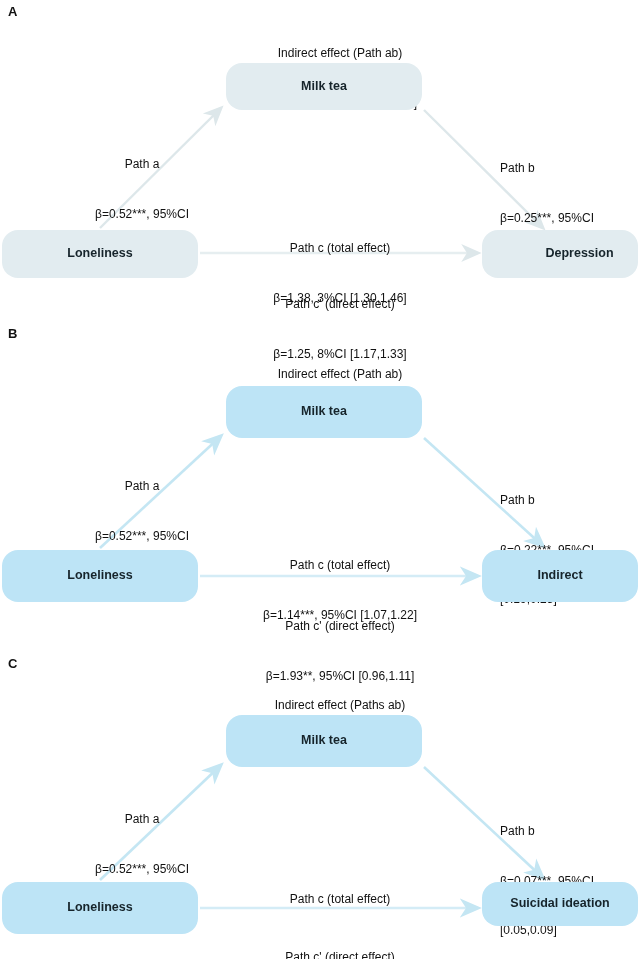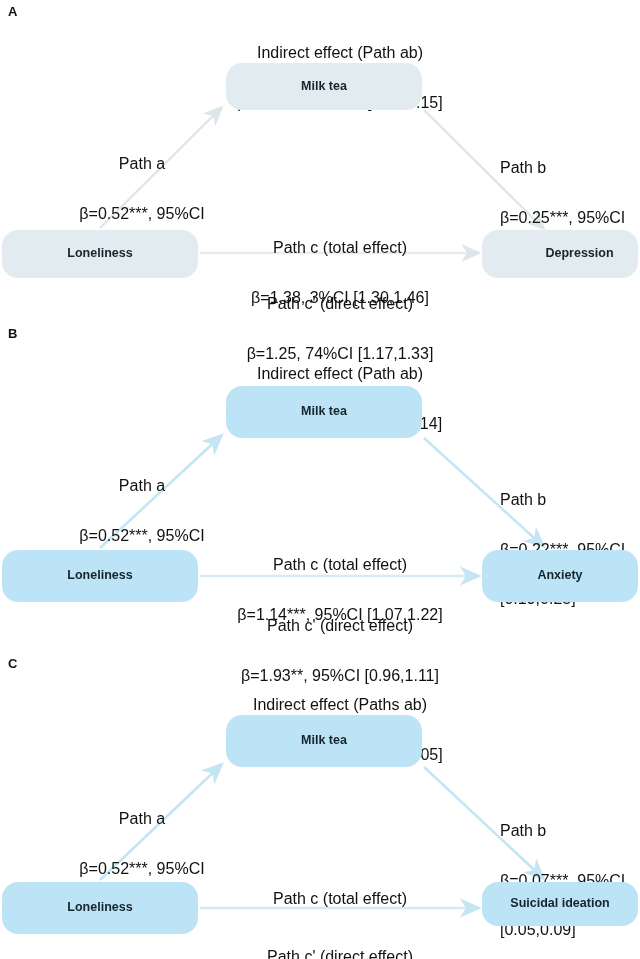--- a/index.html
+++ b/index.html
@@ -82,21 +82,21 @@
     left: 0; top: 0;
     width: 640px;
     height: 100%;
     z-index: 1;
     overflow: visible;
   }
 
   
   .lbl {
     position: absolute;
-    font-size: 16px;
+    font-size: 12px;
     line-height: 16.5px;
     color: #111;
     white-space: pre;
     z-index: 2;
   }
 
   .lbl-indirect { left: 150px; width: 380px; text-align: center; }
   .lbl-patha    { left: 42px;  width: 200px; text-align: center; }
   .lbl-pathb    { left: 500px; width: 150px; text-align: left; }
   .lbl-pathc    { left: 160px; width: 360px; text-align: center; }
@@ -168,21 +168,21 @@
       <span class="line2">Path b</span>
       <span class="line2">β=0.25***, 95%CI</span>
       <span class="line2">[0.22,0.28]</span>
     </div>
     <div class="lbl lbl-pathc">
       <span class="line2">Path c (total effect)</span>
       <span class="line2">β=1.38, 3%CI [1.30,1.46]</span>
     </div>
     <div class="lbl lbl-pathcp">
       <span class="line2">Path c' (direct effect)</span>
-      <span class="line2">β=1.25, 74%CI [1.17,1.33]</span>
+      <span class="line2">β=1.25, 8%CI [1.17,1.33]</span>
     </div>
   </div>
 
   <div class="panel tone-b" id="panel-b">
     <div class="panel-letter">B</div>
 
     <svg class="arrows" viewBox="0 0 640 328">
       <defs>
         <marker id="ah-b" markerWidth="9" markerHeight="9" refX="7" refY="4.5" orient="auto">
           <path d="M0,0.8 L8.5,4.5 L0,8.2 L2.4,4.5 Z" fill="#c4e6f3"></path>
@@ -193,21 +193,21 @@
       <line x1="200" y1="254" x2="478" y2="254" stroke="#d4ecf6" stroke-width="2.6" marker-end="url(#ah-b)"></line>
     </svg>
 
     <div class="node node-mediator">
       <span>Milk tea</span>
     </div>
     <div class="node node-pred">
       <span>Loneliness</span>
     </div>
     <div class="node node-out">
-      <span>Anxiety</span>
+      <span>Indirect</span>
     </div>
 
     <div class="lbl lbl-indirect">
       <span class="line2">Indirect effect (Path ab)</span>
       <span class="line2">β=0.11***, 95%CI [0.09,0.14]</span>
     </div>
     <div class="lbl lbl-patha">
       <span class="line2">Path a</span>
       <span class="line2">β=0.52***, 95%CI</span>
       <span class="line2">[0.44,0.60]</span>

